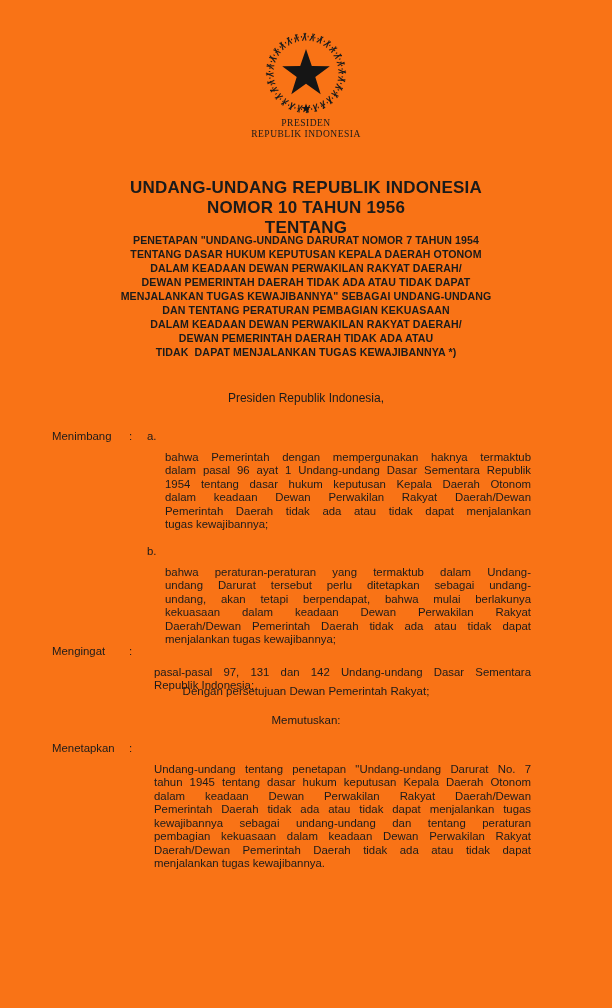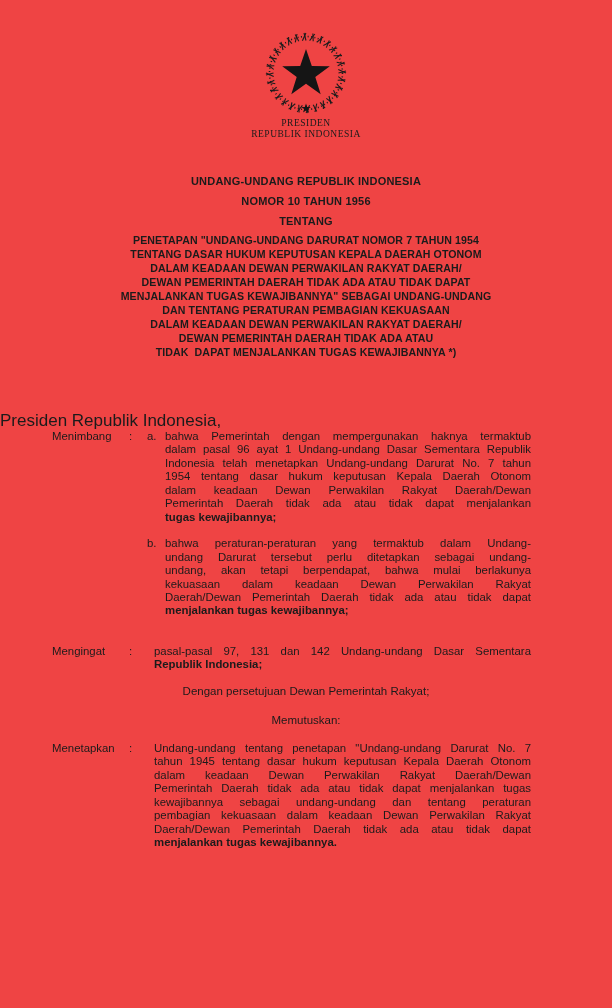--- a/index.html
+++ b/index.html
@@ -1,66 +1,66 @@
 <!DOCTYPE html>
 <html><head>
 <meta charset="utf-8">
 <style>
   html, body { margin:0; padding:0; background:#ffffff; }
   .page {
     position:relative;
     width:612px; height:1008px;
     margin:0 auto;
-    background:#ef4444;
+    background:#f97316;
     color:#1b1b1b;
     font-family:"Liberation Sans", sans-serif;
     overflow:hidden;
   }
 
   
   .letterhead { position:absolute; top:32px; left:0; width:100%; text-align:center; }
   .seal { display:block; margin:0 auto; }
   .lh-line { font-family:"Liberation Serif", serif; font-size:9.5px; letter-spacing:0.5px; line-height:11px; }
   .lh-line.first { margin-top:2px; }
 
   
   .doc-title {
-    position:absolute; top:171px; left:0; width:100%;
-    text-align:center; font-size:11px; font-weight:bold;
+    position:absolute; top:178px; left:0; width:100%;
+    text-align:center; font-size:17px; font-weight:bold;
     line-height:20px; letter-spacing:0.2px; white-space:pre-line;
   }
   .doc-subject {
     position:absolute; top:233px; left:0; width:100%;
     text-align:center; font-size:10.6px; font-weight:bold;
     line-height:14px; letter-spacing:0.1px; white-space:pre-line;
   }
-  .salutation { position:absolute; top:391px; left:0; width:100%; text-align:left; font-size:17px;margin-top:20px; }
+  .salutation { position:absolute; top:391px; left:0; width:100%; text-align:center; font-size:12px; }
   .center-line { position:absolute; left:0; width:100%; text-align:center; font-size:11.5px; }
   .agreement { top:685px; }
   .decides { top:714px; }
 
   
   .section {
     position:absolute; left:52px; width:479px;
     display:flex; font-size:11.4px; line-height:13.45px;
   }
   .considering { top:430px; }
   .recalling   { top:645px; }
   .stipulating { top:742px;justify-content:flex-end; }
   .sec-label { width:77px; flex:none; }
   .sec-colon { width:18px; flex:none; }
   .sec-content { flex:1; min-width:0; }
   .sec-content.plain { padding-left:7px; }
 
   .item { display:flex; }
   .item + .item { margin-top:13px; }
   .item-marker { width:18px; flex:none; }
-  .jlines { flex:1; min-width:0; }
+  .jlines { flex:1; min-width:0;margin-top:21px; }
   .jlines > div { text-align:justify; text-align-last:justify; }
-  .jlines > div:last-child { text-align-last:left;font-weight:bold; }
+  .jlines > div:last-child { text-align-last:left; }
 </style>
 </head>
 <body>
 
 <div class="page">
 
   <div class="letterhead">
     <svg class="seal" width="96" height="84" viewBox="0 0 96 84">
       <g id="wreath" stroke="#1c1c1c" stroke-width="1.1" fill="none">
           <line x1="48.0" y1="8.5" x2="46.0" y2="1.0"></line>
@@ -146,21 +146,20 @@
 
   <div class="section considering">
     <div class="sec-label">Menimbang</div>
     <div class="sec-colon">:</div>
     <div class="sec-content">
       <div class="item">
         <div class="item-marker">a.</div>
         <div class="jlines">
             <div>bahwa Pemerintah dengan mempergunakan haknya termaktub</div>
             <div>dalam pasal 96 ayat 1 Undang-undang Dasar Sementara Republik</div>
-            <div>Indonesia telah menetapkan Undang-undang Darurat No. 7 tahun</div>
             <div>1954 tentang dasar hukum keputusan Kepala Daerah Otonom</div>
             <div>dalam keadaan Dewan Perwakilan Rakyat Daerah/Dewan</div>
             <div>Pemerintah Daerah tidak ada atau tidak dapat menjalankan</div>
             <div>tugas kewajibannya;</div>
           </div>
       </div>
       <div class="item">
         <div class="item-marker">b.</div>
         <div class="jlines">
             <div>bahwa peraturan-peraturan yang termaktub dalam Undang-</div>

